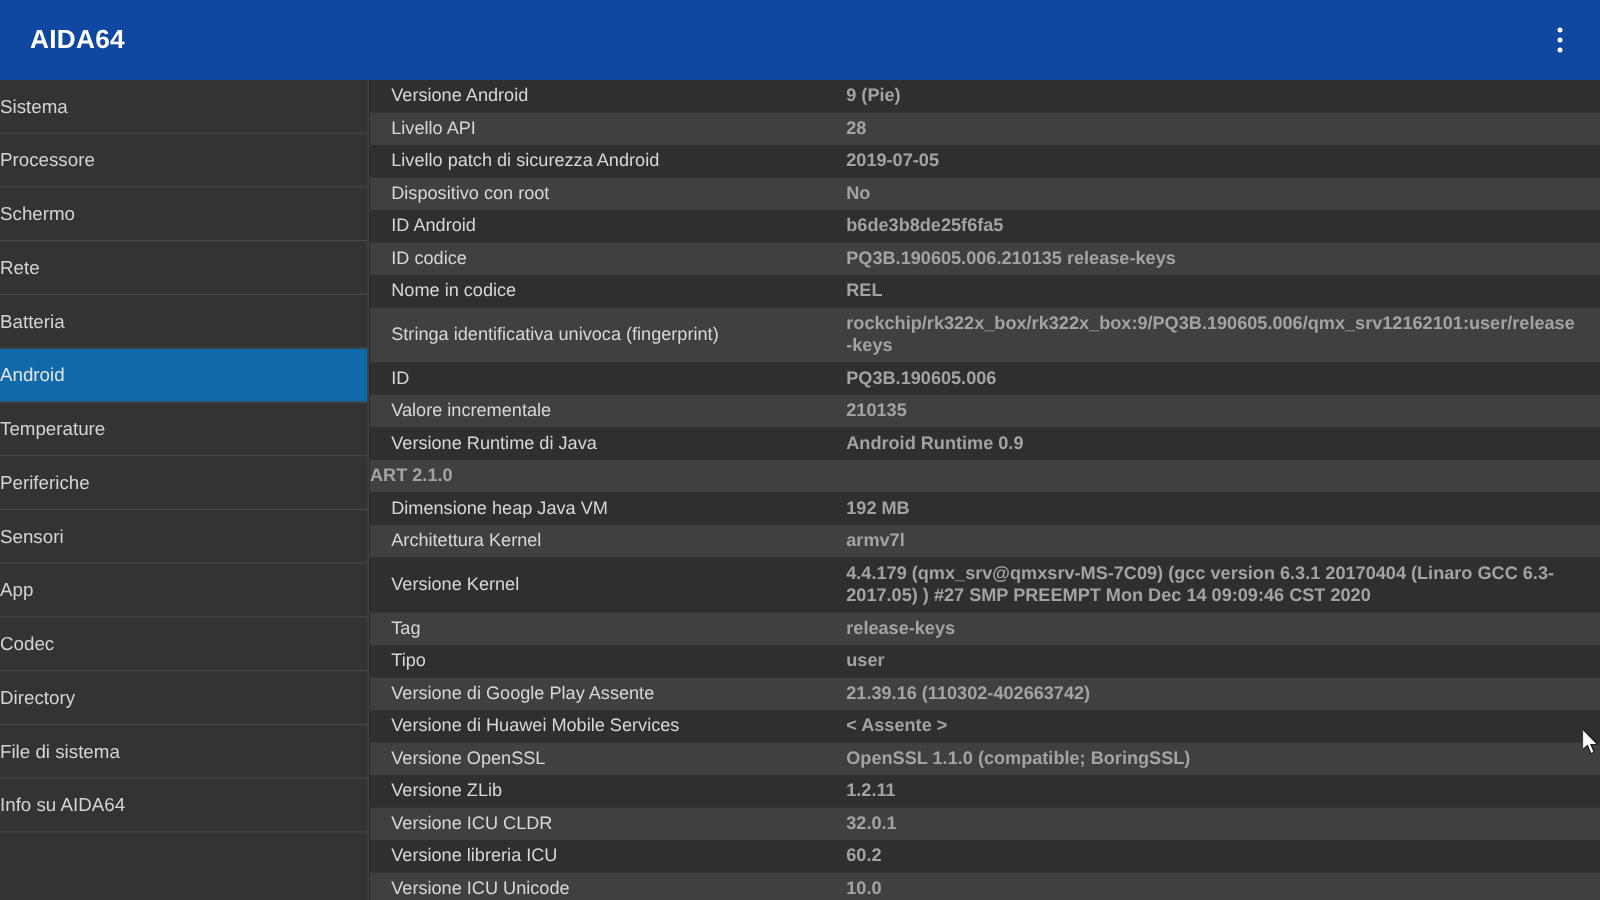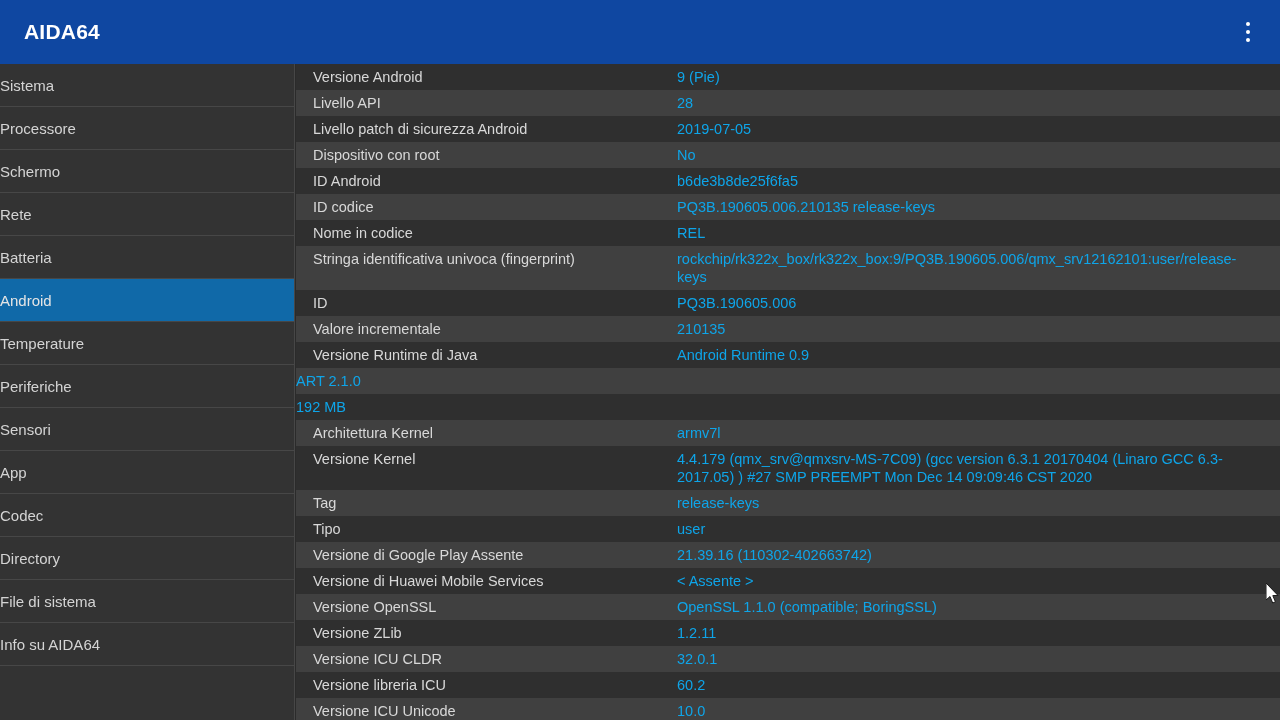--- a/index.html
+++ b/index.html
@@ -63,41 +63,42 @@
 
   
   .content {
     position:absolute; top:64px; left:296px;
     width:984px; height:656px;
     background:#2b2b2b;
     overflow:hidden;
   }
   .row {
     display:flex;
-    align-items:flex-start;
+    align-items:center;
     min-height:26px;
     font-size:14.5px;
     color:#dcdcdc;
     line-height:18px;
     padding:4px 0 4px 0;
   }
   .row.odd  { background:#2f2f2f; }
   .row.even { background:#404040; }
   .cell-label {
     width:381px;
     flex:0 0 381px;
     padding-left:17px;
     padding-right:8px;
     color:#d8d8d8;
   }
   .cell-value {
     flex:1 1 auto;
     padding-right:16px;
-    color:#0ea5e9;
+    color:#a3a3a3;
     word-break:break-word;
+    font-weight:bold;
   }
 
   
   .cursor {
     position:absolute;
     left:1266px; top:583px;
     width:14px; height:22px;
     pointer-events:none;
   }
 </style>
@@ -203,20 +204,21 @@
         <div class="cell-value">210135</div>
       </div>
       <div class="row odd">
         <div class="cell-label">Versione Runtime di Java</div>
         <div class="cell-value">Android Runtime 0.9</div>
       </div>
       <div class="row even">
         <div class="cell-value">ART 2.1.0</div>
       </div>
       <div class="row odd">
+        <div class="cell-label">Dimensione heap Java VM</div>
         <div class="cell-value">192 MB</div>
       </div>
       <div class="row even">
         <div class="cell-label">Architettura Kernel</div>
         <div class="cell-value">armv7l</div>
       </div>
       <div class="row odd">
         <div class="cell-label">Versione Kernel</div>
         <div class="cell-value">4.4.179 (qmx_srv@qmxsrv-MS-7C09) (gcc version 6.3.1 20170404 (Linaro GCC 6.3-2017.05) ) #27 SMP PREEMPT Mon Dec 14 09:09:46 CST 2020</div>
       </div>

